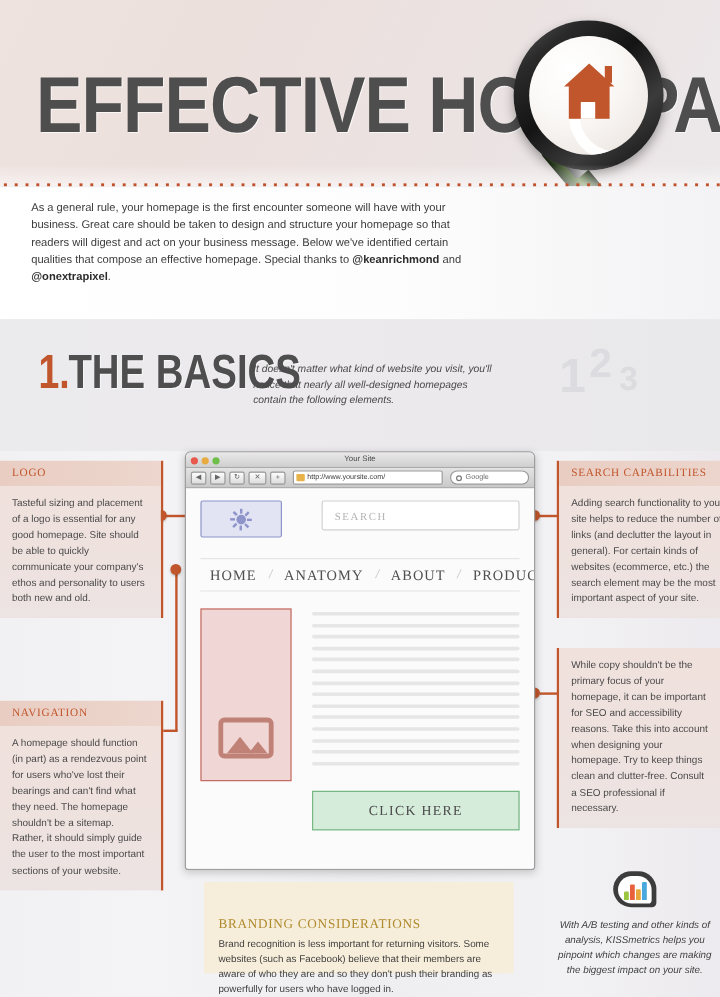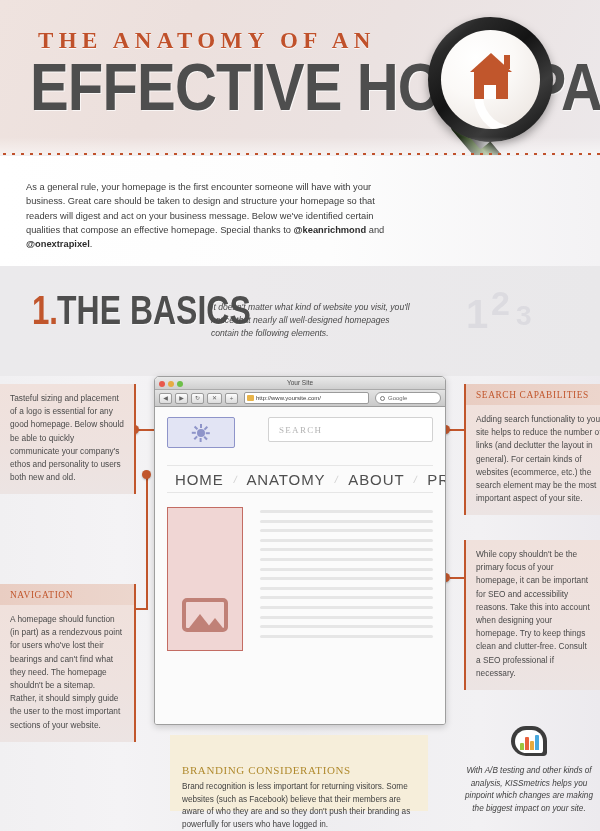--- a/index.html
+++ b/index.html
@@ -143,21 +143,21 @@
 
   
   .intro-band {
     position: absolute;
     left: 0; top: 156px;
     width: 600px; height: 110px;
     background: linear-gradient(to right, #ffffff 0%, #fdfdfd 55%, #f3f2f4 100%);
   }
   .intro-text {
     position: absolute;
-    left: 26px; top: 180px;
+    left: 26px; top: 166px;
     width: 368px;
     font-size: 9.3px;
     line-height: 14.3px;
     color: #3c3c3c;
   }
   .intro-text b { font-weight: bold; color: #2c2c2c; }
 
   
   .basics-band {
     position: absolute;
@@ -350,22 +350,22 @@
 
   .site-nav {
     margin-top: 17px;
     height: 28px;
     border-top: 1px solid #e6e6e6;
     border-bottom: 1px solid #e6e6e6;
     display: flex; align-items: center;
     padding-left: 8px;
   }
   .nav-item {
-    font-family: Liberation Sans, sans-serif;
-    font-size: 15px;
+    font-family: Liberation Serif, serif;
+    font-size: 12px;
     letter-spacing: 0.9px;
     color: #4f4f4f;
   }
   .nav-sep {
     margin: 0 10px;
     color: #cfcfcf;
     font-size: 10px;
     transform: skewX(-12deg);
   }
 
@@ -517,21 +517,20 @@
     font-style: italic;
     color: #3f3f3f;
   }
 </style>
 </head>
 <body>
 
 <div class="page">
 
   <div class="header">
-    <div class="title-top">THE ANATOMY OF AN</div>
     <div class="title-main">EFFECTIVE HOMEPAGE</div>
 
     <div class="magnifier">
       <div class="mag-handle"></div>
       <div class="mag-ferrule"></div>
       <div class="mag-ring"></div>
       <div class="mag-lens">
         <div class="mag-glare"></div>
       </div>
       <div class="house-icon">
@@ -648,25 +647,29 @@
           <div class="tline"></div>
           <div class="tline"></div>
           <div class="tline"></div>
           <div class="tline"></div>
           <div class="tline"></div>
           <div class="tline"></div>
           <div class="tline"></div>
         </div>
       </div>
 
+      <div class="site-cta">
+        <span class="cta-text">CLICK HERE</span>
+      </div>
     </div>
   </div>
 
   <div class="card left" id="card-logo">
-    <div class="card-body">Tasteful sizing and placement of a logo is essential for any good homepage. Below should be able to quickly communicate your company's ethos and personality to users both new and old.</div>
+    <div class="card-head">LOGO</div>
+    <div class="card-body">Tasteful sizing and placement of a logo is essential for any good homepage. Site should be able to quickly communicate your company's ethos and personality to users both new and old.</div>
   </div>
 
   <div class="card left" id="card-nav">
     <div class="card-head">NAVIGATION</div>
     <div class="card-body">A homepage should function (in part) as a rendezvous point for users who've lost their bearings and can't find what they need. The homepage shouldn't be a sitemap. Rather, it should simply guide the user to the most important sections of your website.</div>
   </div>
 
   <div class="card right" id="card-search">
     <div class="card-head">SEARCH CAPABILITIES</div>
     <div class="card-body">Adding search functionality to your site helps to reduce the number of links (and declutter the layout in general). For certain kinds of websites (ecommerce, etc.) the search element may be the most important aspect of your site.</div>

